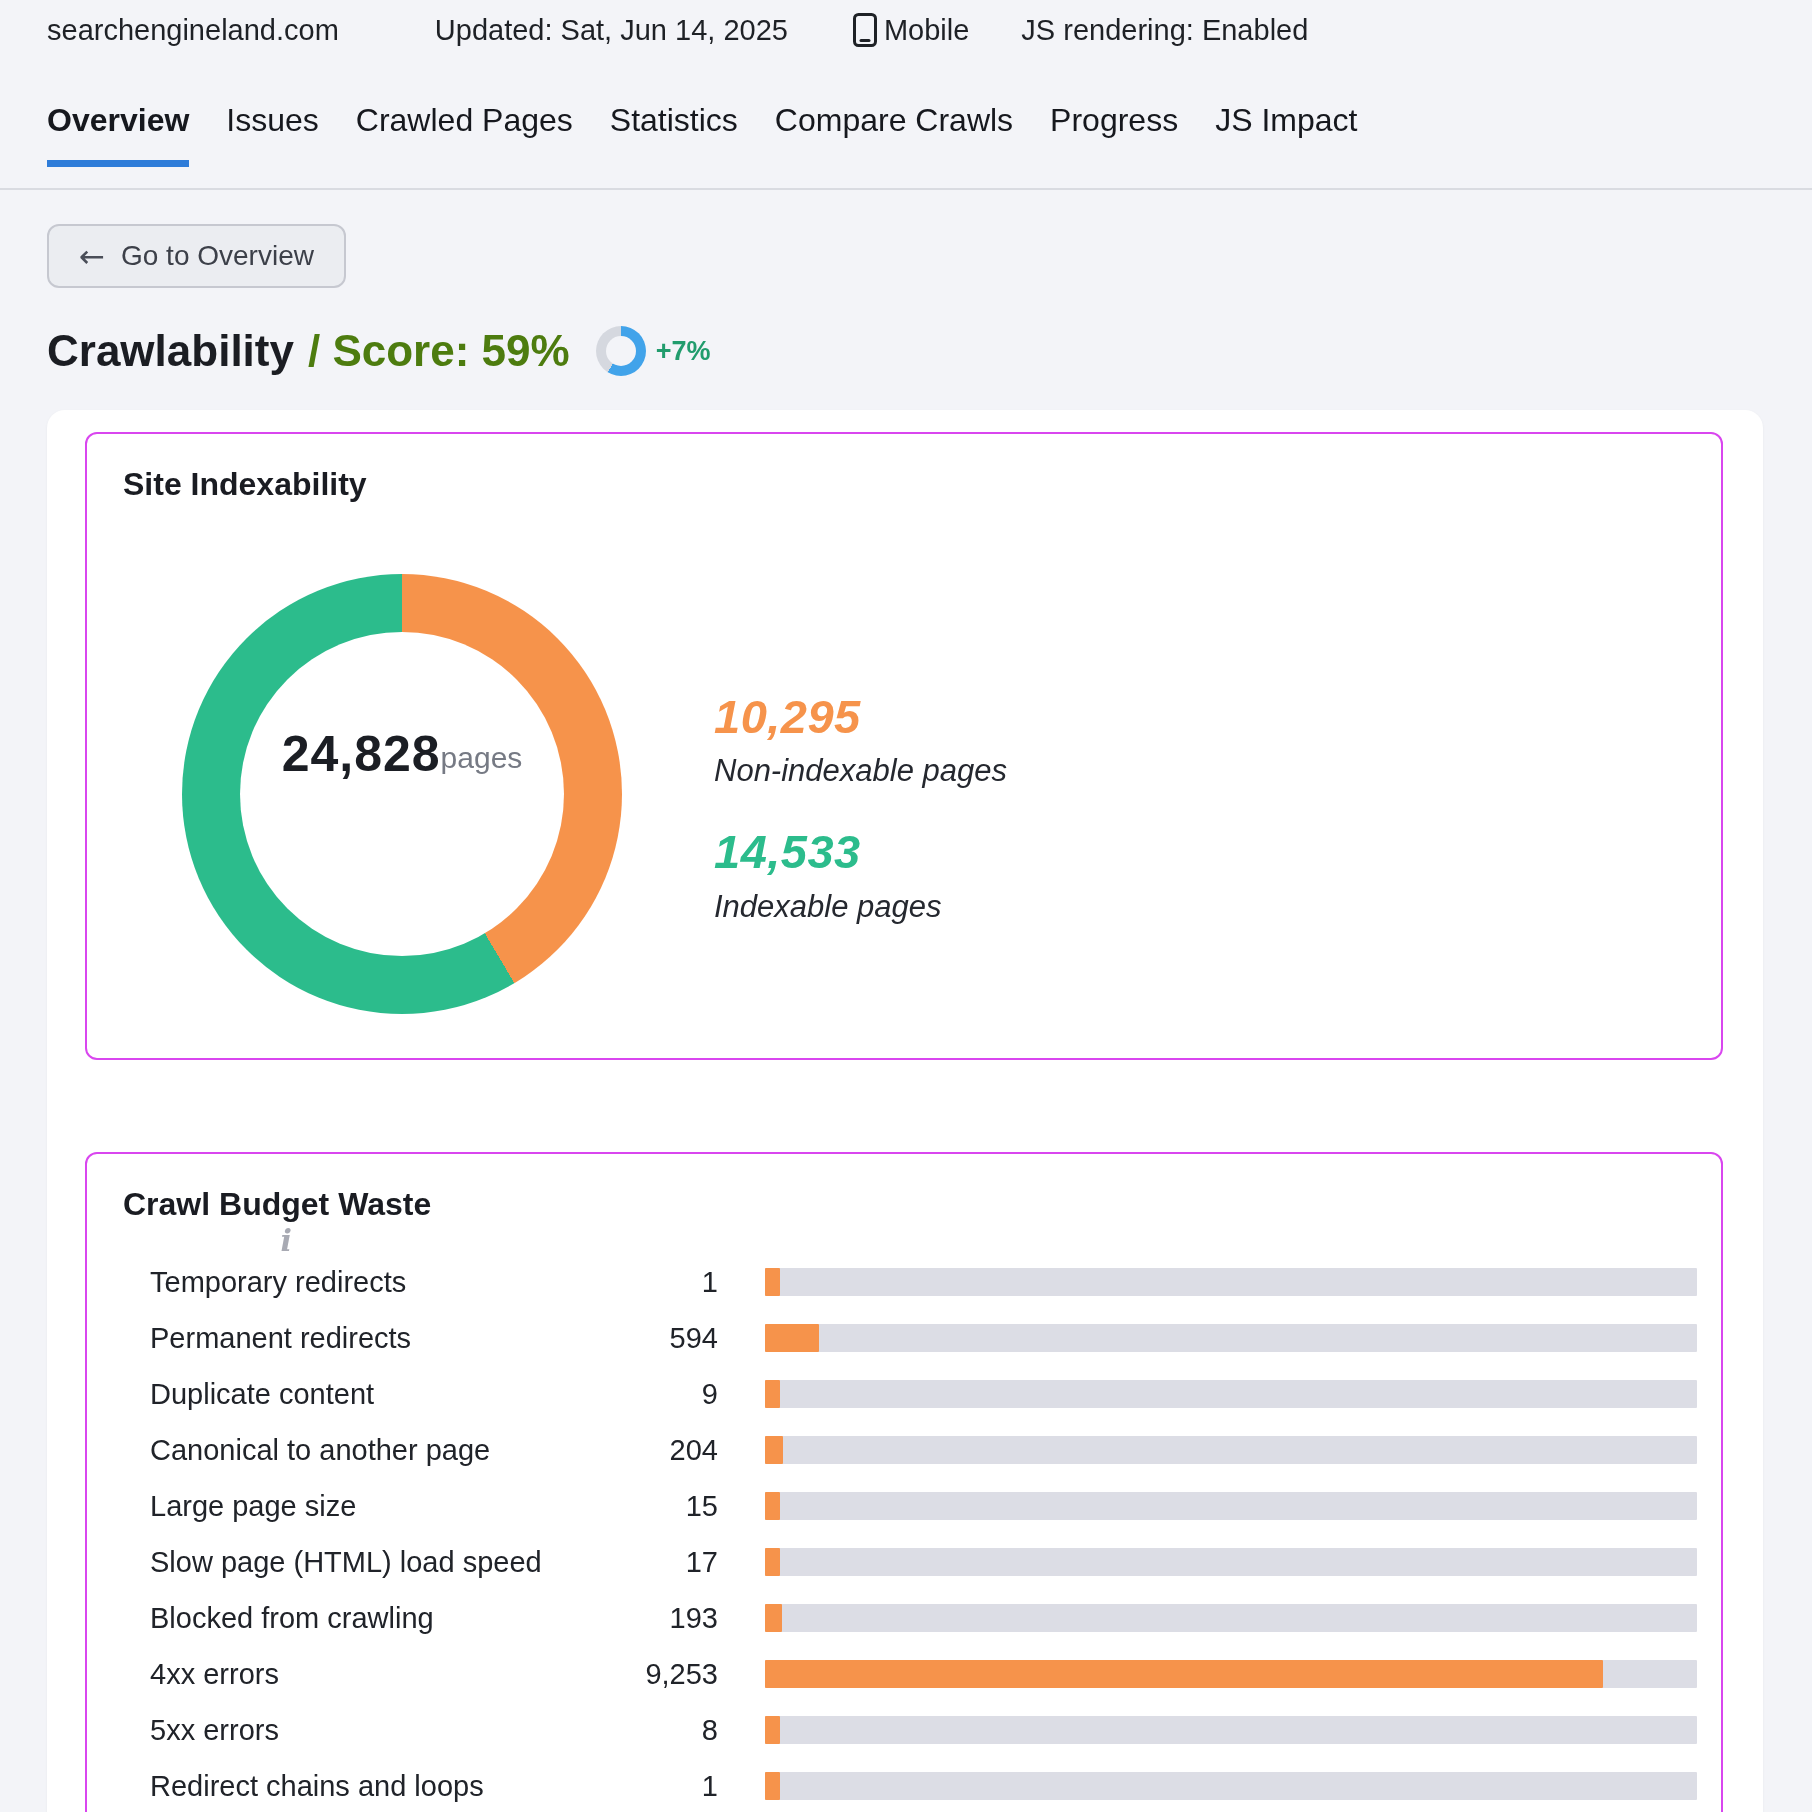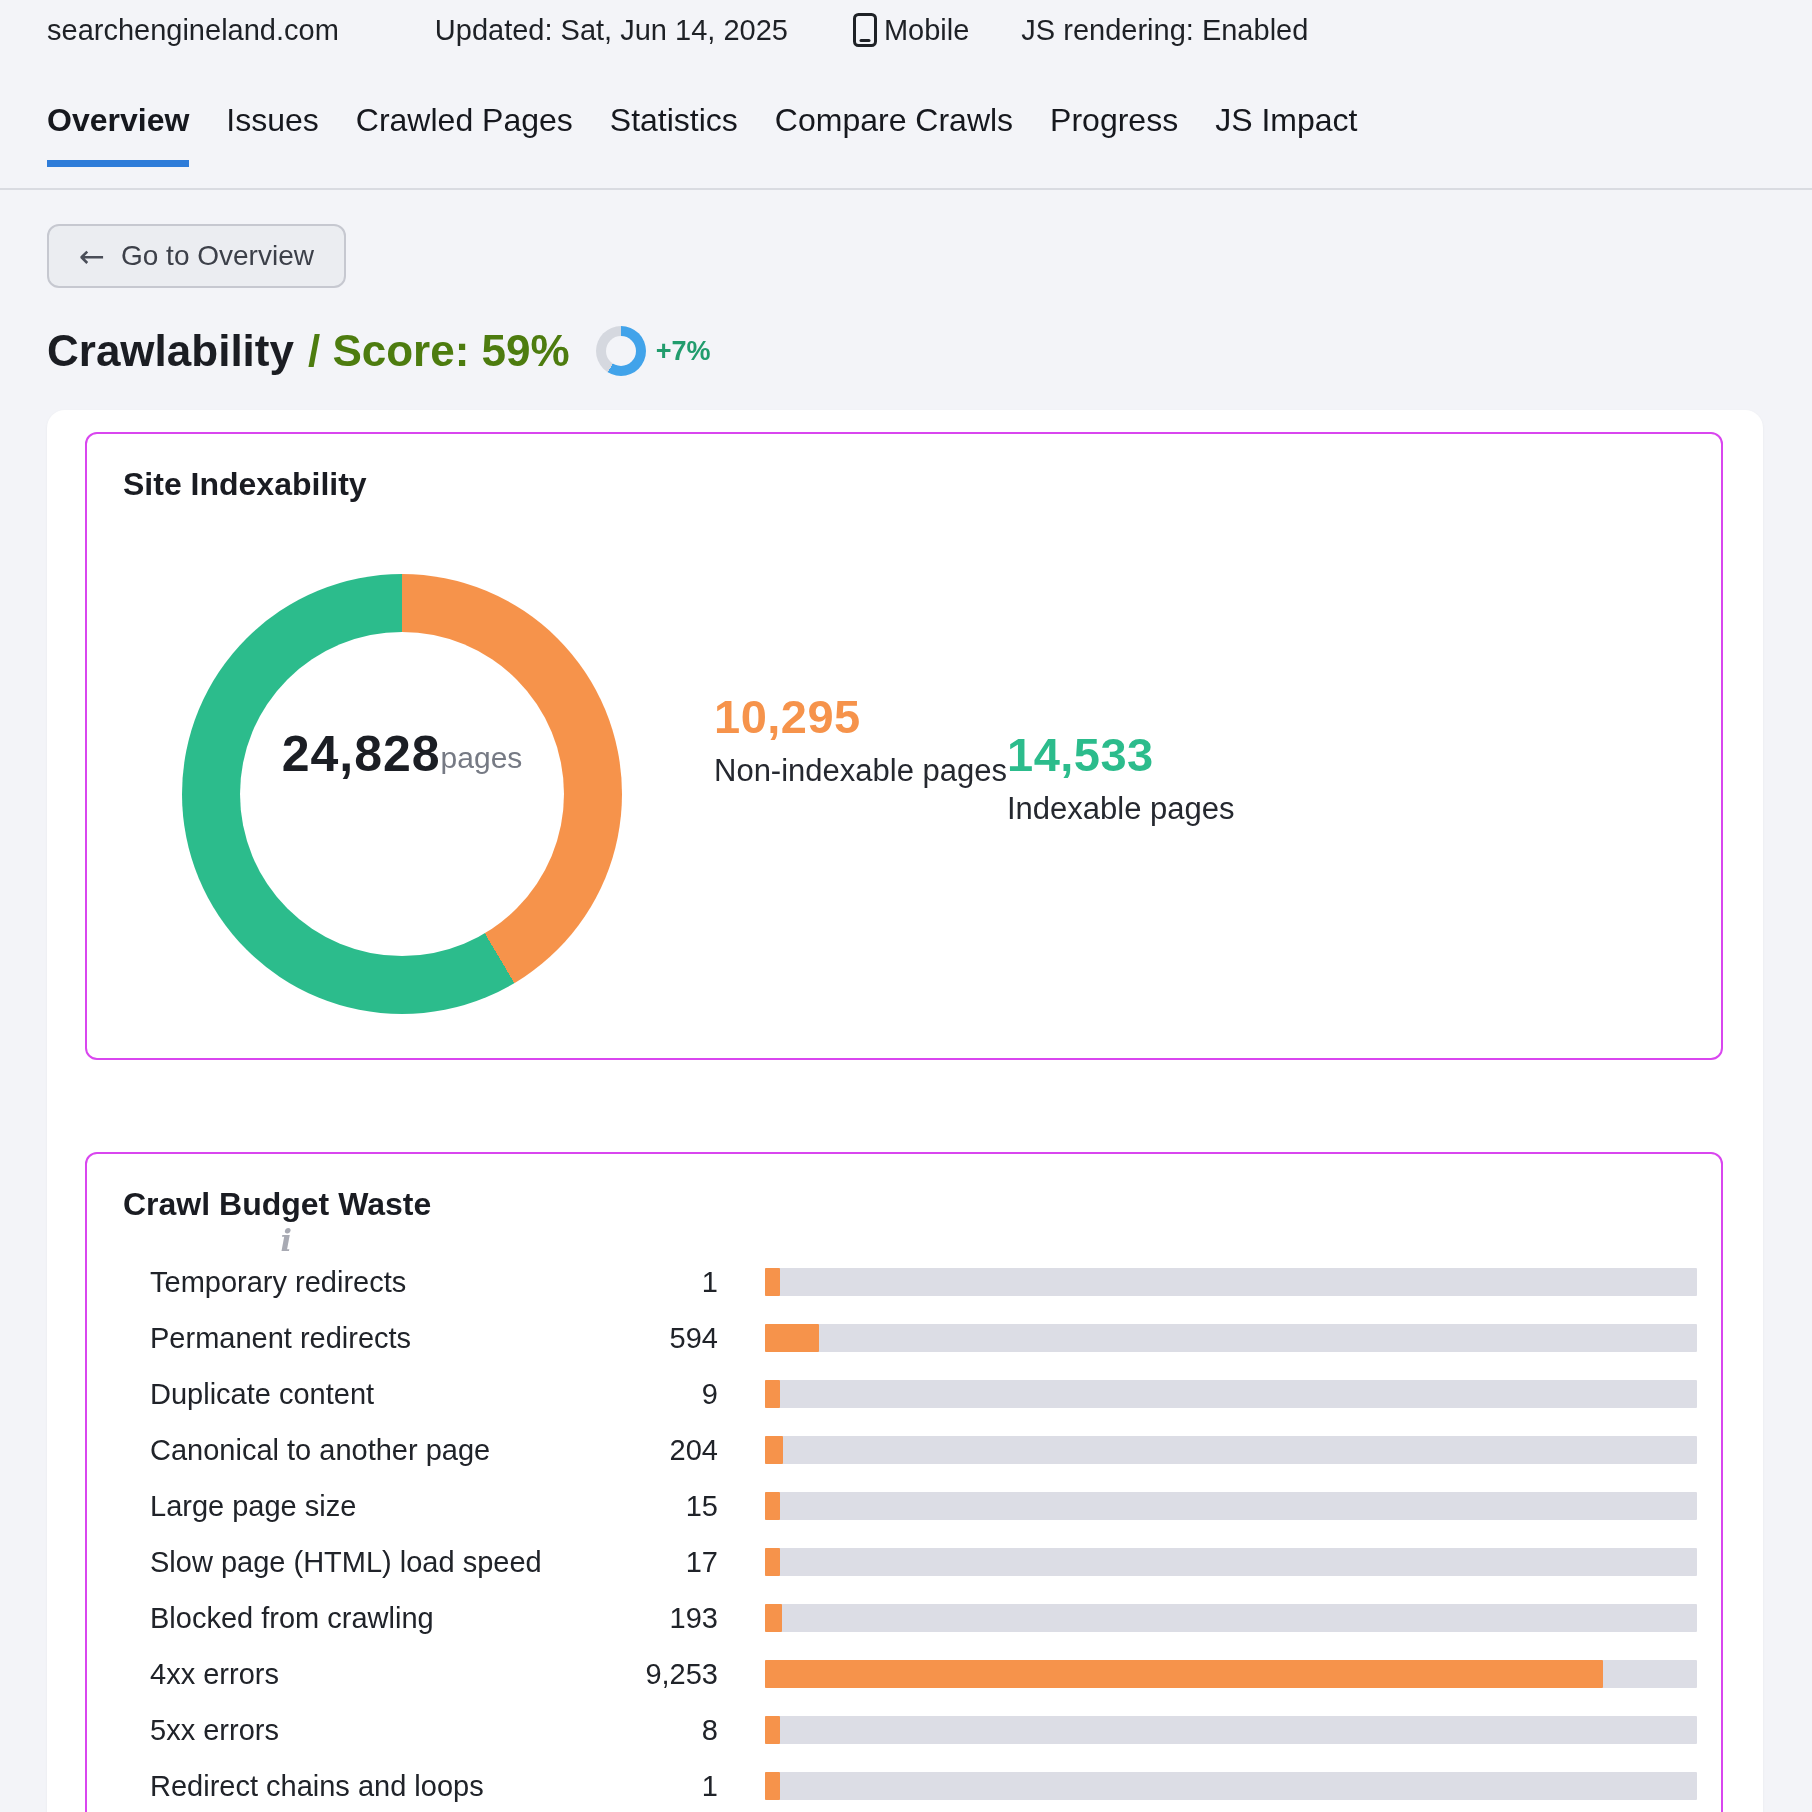--- a/index.html
+++ b/index.html
@@ -76,21 +76,21 @@
   .donut-hole{
     position:absolute;inset:58px;border-radius:50%;background:#ffffff;
   }
   .donut-text{
     position:absolute;inset:0;display:flex;flex-direction:row;align-items:center;
     justify-content:center;transform:translateY(-40px);
   }
   .donut-total{font-size:50px;font-weight:700;color:#1b1e24;letter-spacing:1px;}
   .donut-unit{font-size:30px;color:#767a84;margin-top:8px;}
   .stats{
-    position:absolute;left:627px;top:258px;display:flex;
+    position:absolute;left:627px;top:258px;display:flex;flex-direction:column;font-style:italic;
   }
   .stat-value{font-size:47px;font-weight:700;line-height:1.05;letter-spacing:.5px;}
   .stat-value.orange{color:var(--orange,#f6934b);}
   .stat-value.green{color:var(--green,#2cbc8c);}
   .stat-label{font-size:31px;color:#25282f;margin-top:12px;}
   .stat + .stat{margin-top:38px;}
   
   .card2{top:742px;height:700px;}
   .card2 .card-heading{position:absolute;left:36px;top:32px;display:flex;align-items:center;flex-direction:column;}
   .info-i{

